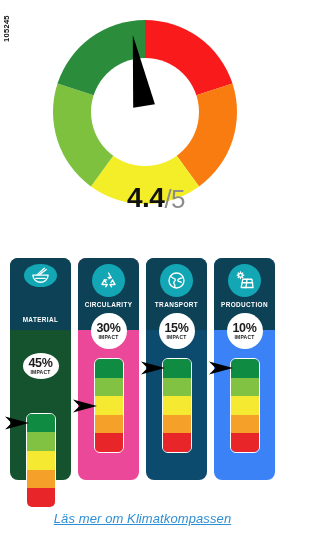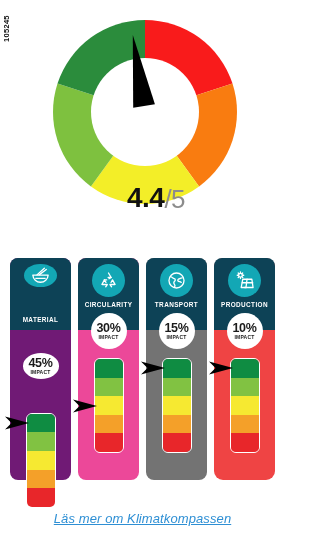--- a/index.html
+++ b/index.html
@@ -206,21 +206,21 @@
         </g>
       </g>
   </svg>
   <div class="gauge-center">
     <span class="gauge-value">4.4</span>
       <span class="gauge-max">/5</span>
   </div>
 </div>
 
 <div class="cards" id="cards-container">
-    <div class="card c1" style="background: #701a75; gap: 25px;">
+    <div class="card c1" style="background: #14532d; gap: 25px;">
       <div class="topband"></div>
       <div class="icon-circle">
         <svg width="21" height="21" viewBox="0 0 24 24">
       <path d="M3.2 11.5h17.6a8.8 8.8 0 0 1-8.8 8.2 8.8 8.8 0 0 1-8.8-8.2z" stroke="#ffffff" fill="none" stroke-width="1.5" stroke-linecap="round" stroke-linejoin="round"></path>
       <path d="M8 11.3 L16.4 3.6" stroke="#ffffff" fill="none" stroke-width="1.5" stroke-linecap="round" stroke-linejoin="round"></path>
       <path d="M10.4 11.3 L18.6 5.1" stroke="#ffffff" fill="none" stroke-width="1.5" stroke-linecap="round" stroke-linejoin="round"></path>
       <path d="M6.6 15.2 h10.8" stroke="#ffffff" fill="none" stroke-width="1.5" stroke-linecap="round" stroke-linejoin="round"></path>
     </svg>
       </div>
       <div class="card-label">MATERIAL</div>
@@ -269,21 +269,21 @@
           <div class="seg" style="background: rgb(244, 160, 41);"></div>
           <div class="seg" style="background: rgb(232, 38, 42);"></div>
         </div>
         <div class="pointer" style="top: 40px;">
           <svg width="26" height="16" viewBox="0 0 26 16">
             <path d="M0 1.5 L24 8 L0 14.5 L6.5 8 Z" fill="#000000"></path>
           </svg>
         </div>
       </div>
     </div>
-    <div class="card c3" style="background: #737373;">
+    <div class="card c3" style="background: #0c4a6e;">
       <div class="topband"></div>
       <div class="icon-circle">
         <svg width="21" height="21" viewBox="0 0 24 24">
       <circle cx="12" cy="12" r="8.6" stroke="#ffffff" fill="none" stroke-width="1.5" stroke-linecap="round" stroke-linejoin="round"></circle>
       <path d="M5.2 7.6 c2 .4 2.6 2 4.2 2.2 1.6.2 1.4 2.2.4 3 -1 .8-1.2 2.4-.2 3.4 1 1 .6 2.6.2 3.4" stroke="#ffffff" fill="none" stroke-width="1.5" stroke-linecap="round" stroke-linejoin="round"></path>
       <path d="M18.6 9 c-1.6-.2-2.4 1-3.6 1.2-1.2.2-2 1.4-1.2 2.4.8 1 2.6.6 3.6 1.6" stroke="#ffffff" fill="none" stroke-width="1.5" stroke-linecap="round" stroke-linejoin="round"></path>
     </svg>
       </div>
       <div class="card-label">TRANSPORT</div>
       <div class="impact-badge">
@@ -298,21 +298,21 @@
           <div class="seg" style="background: rgb(244, 160, 41);"></div>
           <div class="seg" style="background: rgb(232, 38, 42);"></div>
         </div>
         <div class="pointer" style="top: 2px;">
           <svg width="26" height="16" viewBox="0 0 26 16">
             <path d="M0 1.5 L24 8 L0 14.5 L6.5 8 Z" fill="#000000"></path>
           </svg>
         </div>
       </div>
     </div>
-    <div class="card c4" style="background: #ef4444; border-radius: 9px;">
+    <div class="card c4" style="background: #3b82f6;">
       <div class="topband"></div>
       <div class="icon-circle">
         <svg width="21" height="21" viewBox="0 0 24 24">
       <circle cx="7.4" cy="6" r="2.1" stroke="#ffffff" fill="none" stroke-width="1.5" stroke-linecap="round" stroke-linejoin="round"></circle>
       <path d="M7.4 2.3 v1.1 M7.4 8.6 v1.1 M3.7 6 h1.1 M10 6 h1.1 M4.8 3.4 l.8.8 M9.2 7.8 l.8.8 M9.9 3.4 l-.8.8 M5.6 7.8 l-.8.8" stroke="#ffffff" fill="none" stroke-width="1.5" stroke-linecap="round" stroke-linejoin="round"></path>
       <path d="M10 10.6 h10.4 l1.4 9.4 H8.2 z" stroke="#ffffff" fill="none" stroke-width="1.5" stroke-linecap="round" stroke-linejoin="round"></path>
       <path d="M9.4 14.6 h12 M14.9 10.6 l-1.2 9.4 M12.2 20 l1.8 0" stroke="#ffffff" fill="none" stroke-width="1.5" stroke-linecap="round" stroke-linejoin="round"></path>
     </svg>
       </div>
       <div class="card-label">PRODUCTION</div>

